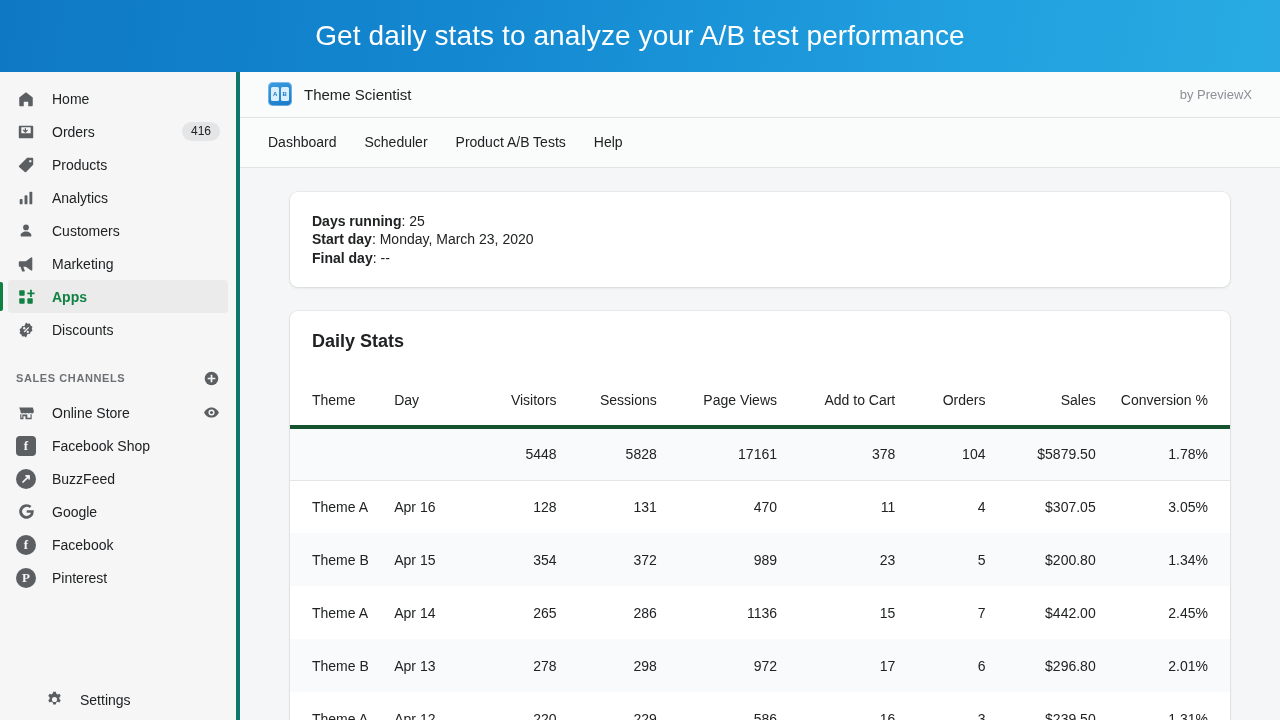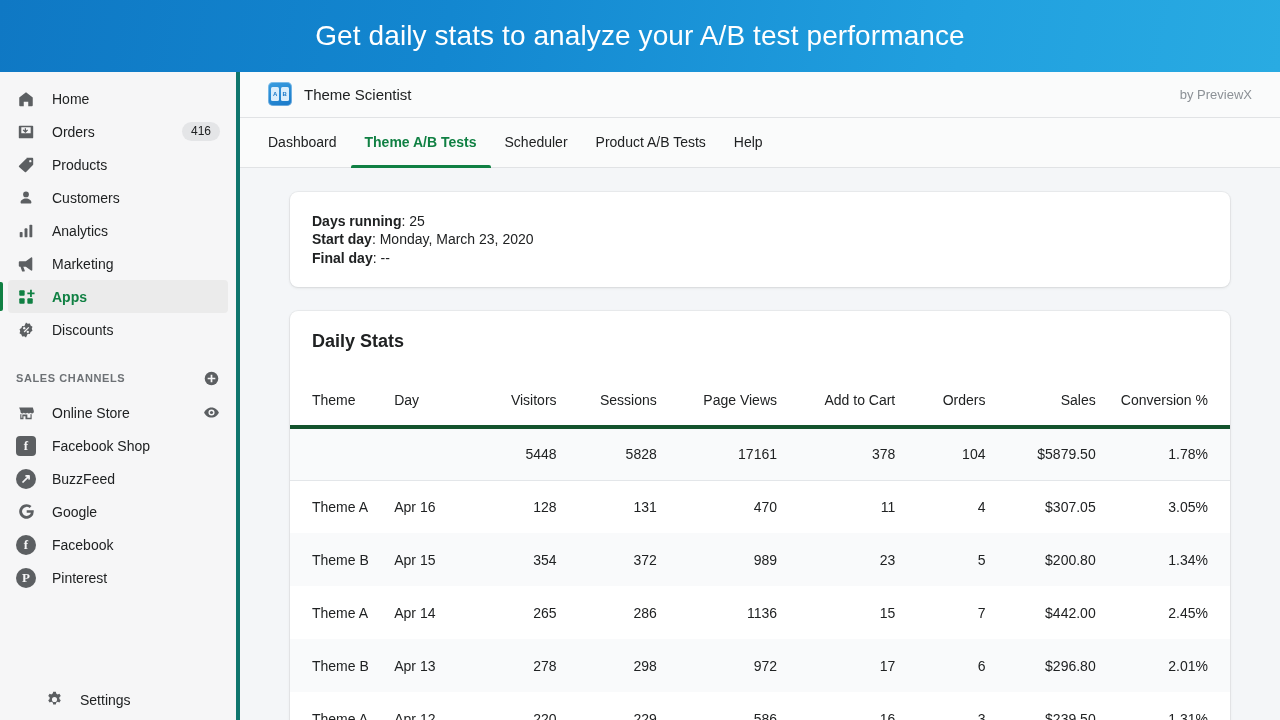--- a/index.html
+++ b/index.html
@@ -256,36 +256,36 @@
         <svg width="18" height="18" viewBox="0 0 20 20" fill="currentColor">
             <path d="M10.6 2H17a1 1 0 0 1 1 1v6.4a1 1 0 0 1-.3.7l-7.6 7.6a1 1 0 0 1-1.4 0L2.3 12.3a1 1 0 0 1 0-1.4l7.6-7.6a1 1 0 0 1 .7-.3zm4.2 2.4a1.3 1.3 0 1 0 0 2.6 1.3 1.3 0 0 0 0-2.6z"></path>
           </svg>
       </span>
       <span class="nav-label">Products</span>
     </div>
 
     <div class="nav-item">
       <span class="nav-icon">
         <svg width="18" height="18" viewBox="0 0 20 20" fill="currentColor">
-            <circle cx="10" cy="6" r="3.2"></circle>
-            <path d="M10 10.6c-3.3 0-6 1.9-6 4.3 0 .6.5 1.1 1.1 1.1h9.8c.6 0 1.1-.5 1.1-1.1 0-2.4-2.7-4.3-6-4.3z"></path>
-          </svg>
-      </span>
-      <span class="nav-label">Customers</span>
-    </div>
-
-    <div class="nav-item">
-      <span class="nav-icon">
-        <svg width="18" height="18" viewBox="0 0 20 20" fill="currentColor">
             <rect x="3" y="11" width="3.2" height="6" rx="1"></rect>
             <rect x="8.4" y="7" width="3.2" height="10" rx="1"></rect>
             <rect x="13.8" y="3" width="3.2" height="14" rx="1"></rect>
           </svg>
       </span>
       <span class="nav-label">Analytics</span>
+    </div>
+
+    <div class="nav-item">
+      <span class="nav-icon">
+        <svg width="18" height="18" viewBox="0 0 20 20" fill="currentColor">
+            <circle cx="10" cy="6" r="3.2"></circle>
+            <path d="M10 10.6c-3.3 0-6 1.9-6 4.3 0 .6.5 1.1 1.1 1.1h9.8c.6 0 1.1-.5 1.1-1.1 0-2.4-2.7-4.3-6-4.3z"></path>
+          </svg>
+      </span>
+      <span class="nav-label">Customers</span>
     </div>
 
     <div class="nav-item">
       <span class="nav-icon">
         <svg width="18" height="18" viewBox="0 0 20 20" fill="currentColor">
             <path d="M17 3.4v13.2c0 .7-.8 1.1-1.4.7L9.8 13H7l1.6 4.2a.8.8 0 0 1-.7 1.1H6.3a.8.8 0 0 1-.8-.6L3.9 13H3a1 1 0 0 1-1-1V8a1 1 0 0 1 1-1h6.8l5.8-4.3c.6-.4 1.4 0 1.4.7z"></path>
           </svg>
       </span>
       <span class="nav-label">Marketing</span>
     </div>
@@ -401,21 +401,20 @@
           <span class="app-icon-panel">A</span>
           <span class="app-icon-panel">B</span>
         </span>
       </span>
       <span class="app-title">Theme Scientist</span>
       <span class="app-byline">by PreviewX</span>
     </div>
 
     <div class="tab-bar">
       <div class="tab">Dashboard</div>
-      <div class="tab active">Theme A/B Tests</div>
       <div class="tab">Scheduler</div>
       <div class="tab">Product A/B Tests</div>
       <div class="tab">Help</div>
     </div>
 
     <div class="content">
 
       <section class="card info">
         <div class="info-line">
           <span class="info-key">Days running</span><span>: </span><span>25</span>

